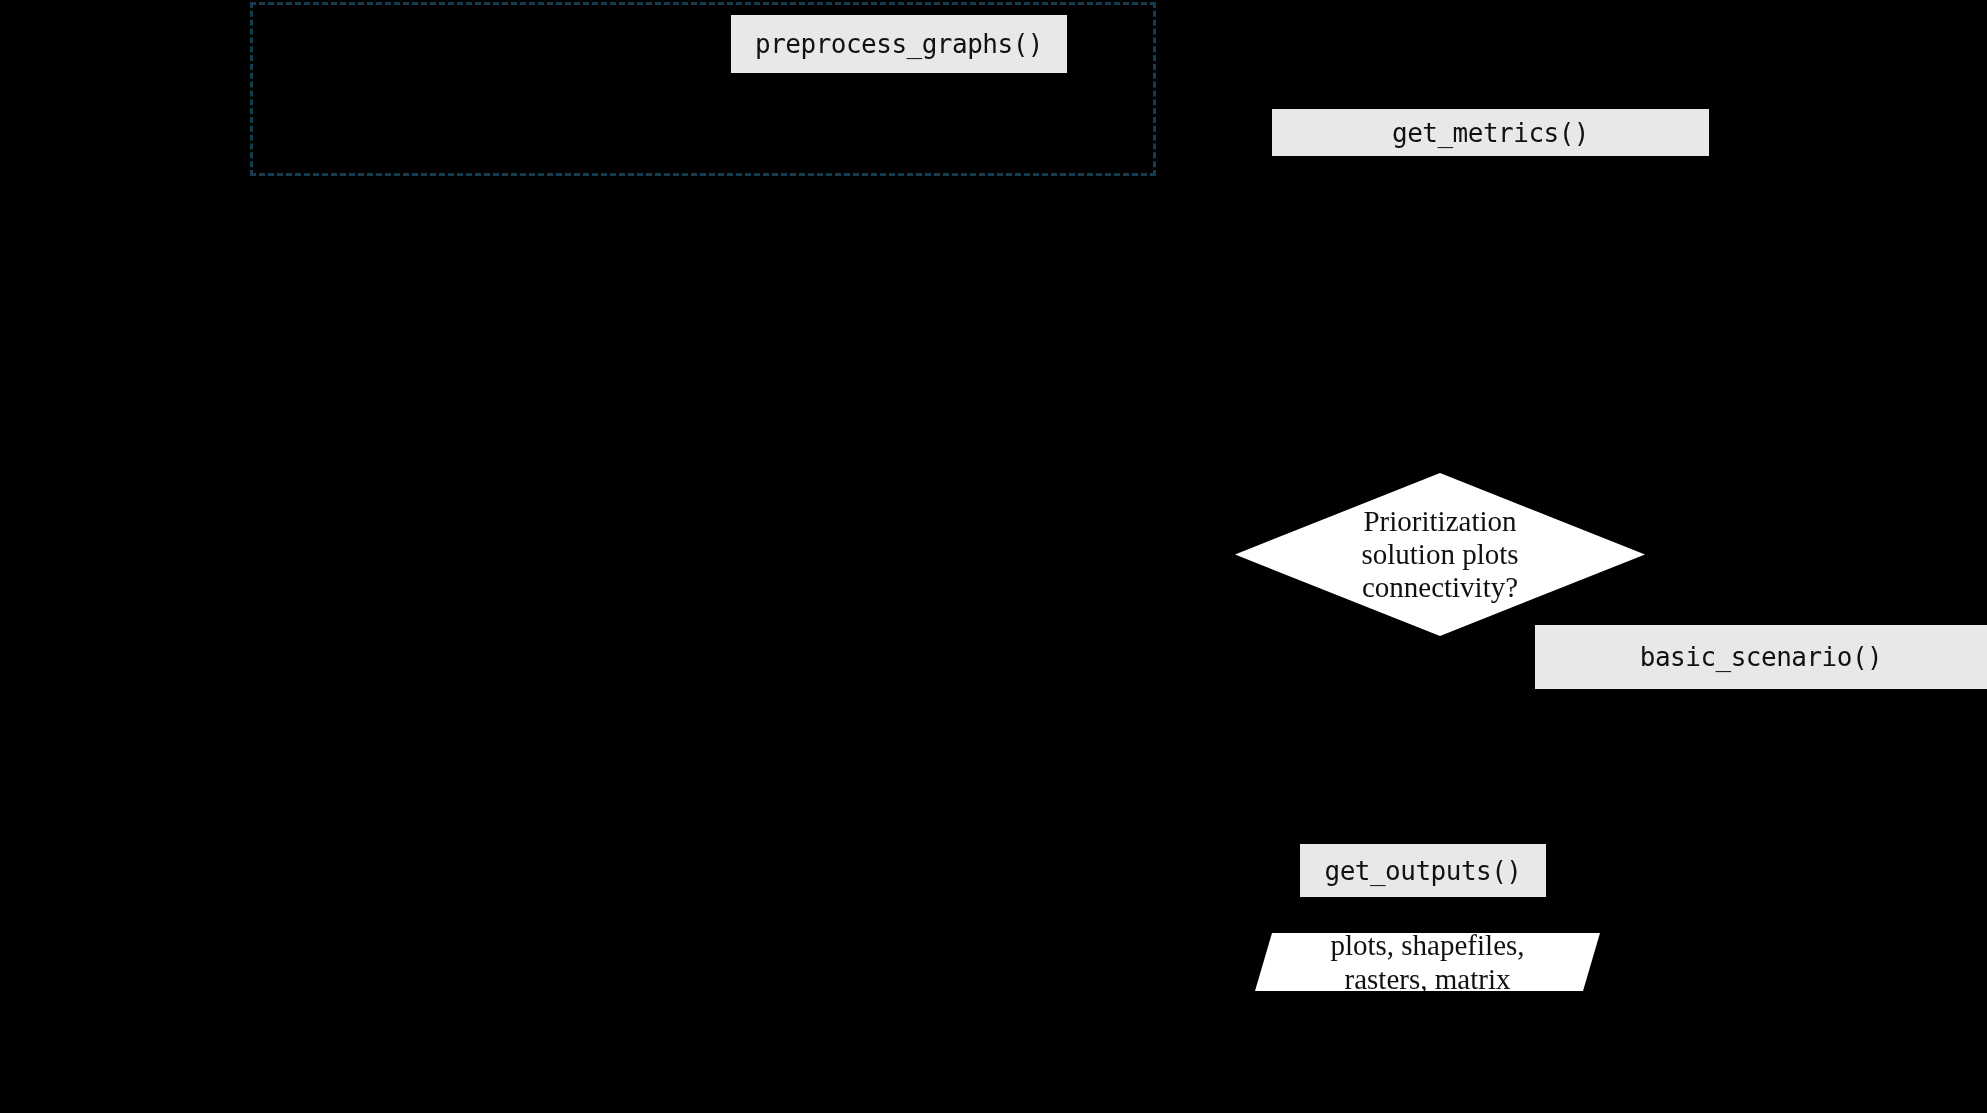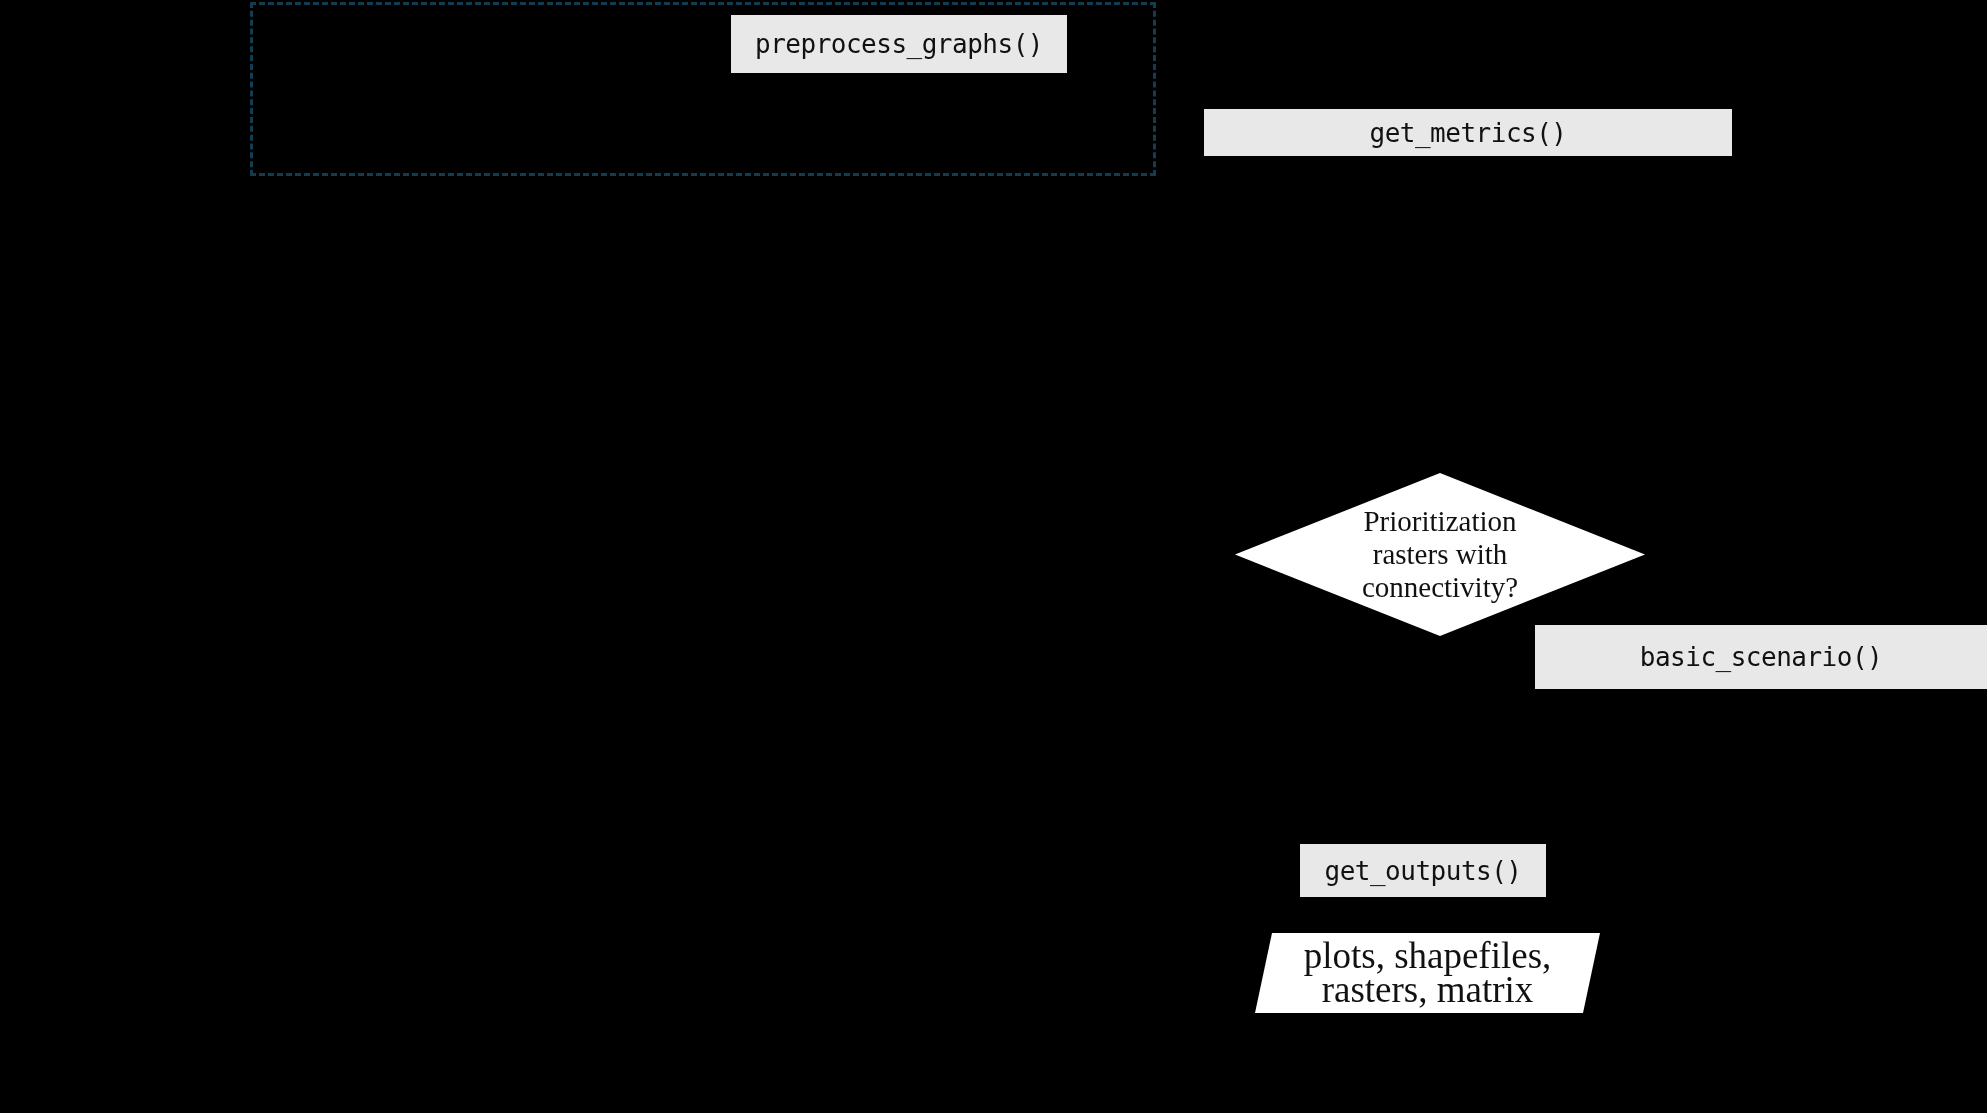--- a/index.html
+++ b/index.html
@@ -32,21 +32,21 @@
     color: var(--text, #111111);
     display: flex;
     align-items: center;
     justify-content: center;
     font-family: "DejaVu Sans Mono", monospace;
     font-size: 26px;
     letter-spacing: -0.5px;
     white-space: nowrap;
   }
   .fn-preprocess   { left: 731px;  top: 15px;  width: 336px; height: 58px; }
-  .fn-get-metrics  { left: 1204px; top: 109px; width: 528px; height: 47px; }
+  .fn-get-metrics  { left: 1272px; top: 109px; width: 437px; height: 47px; }
   .fn-connectivity { left: 887px;  top: 626px; width: 451px; height: 56px; }
   .fn-basic        { left: 1535px; top: 625px; width: 452px; height: 64px; }
   .fn-get-outputs  { left: 1300px; top: 844px; width: 246px; height: 53px; text-align: center; }
   
   .diamond {
     position: absolute;
     left: 1235px;
     top: 473px;
     width: 410px;
     height: 163px;
@@ -61,30 +61,30 @@
     font-size: 29px;
     line-height: 33px;
     text-align: center;
   }
   
   .parallelogram {
     position: absolute;
     left: 1255px;
     top: 933px;
     width: 345px;
-    height: 80px;
+    height: 58px;
     background: var(--shape-fill, #ffffff);
     clip-path: polygon(17px 0, 100% 0, calc(100% - 17px) 100%, 0 100%);
     display: flex;
     flex-direction: column;
     align-items: center;
     justify-content: center;
     color: var(--text, #111111);
     font-family: "Liberation Serif", "DejaVu Serif", serif;
-    font-size: 37px;
+    font-size: 29px;
     line-height: 34px;
     text-align: center;
   }
 </style>
 </head>
 <body>
 
 <div class="canvas">
 
   <div class="dashed-group"></div>
@@ -92,21 +92,21 @@
   <div class="fn-box fn-preprocess">
     <span>preprocess_graphs()</span>
   </div>
 
   <div class="fn-box fn-get-metrics">
     <span>get_metrics()</span>
   </div>
 
   <div class="diamond">
     <span>Prioritization</span>
-    <span>rasters with</span>
+    <span>solution plots</span>
     <span>connectivity?</span>
   </div>
 
 
   <div class="fn-box fn-basic">
     <span>basic_scenario()</span>
   </div>
 
   <div class="fn-box fn-get-outputs">
     <span>get_outputs()</span>

